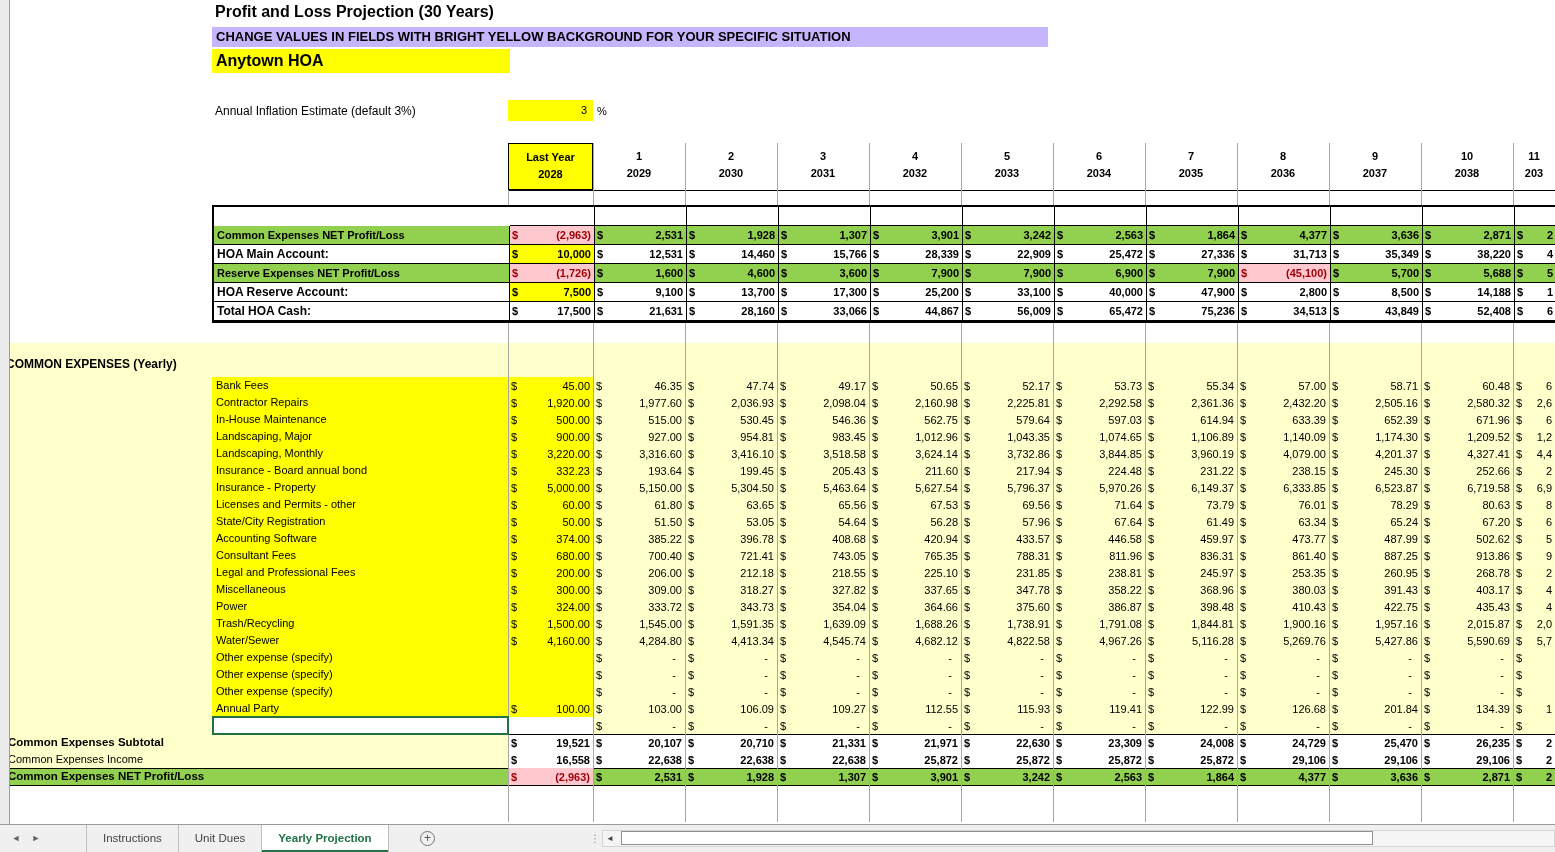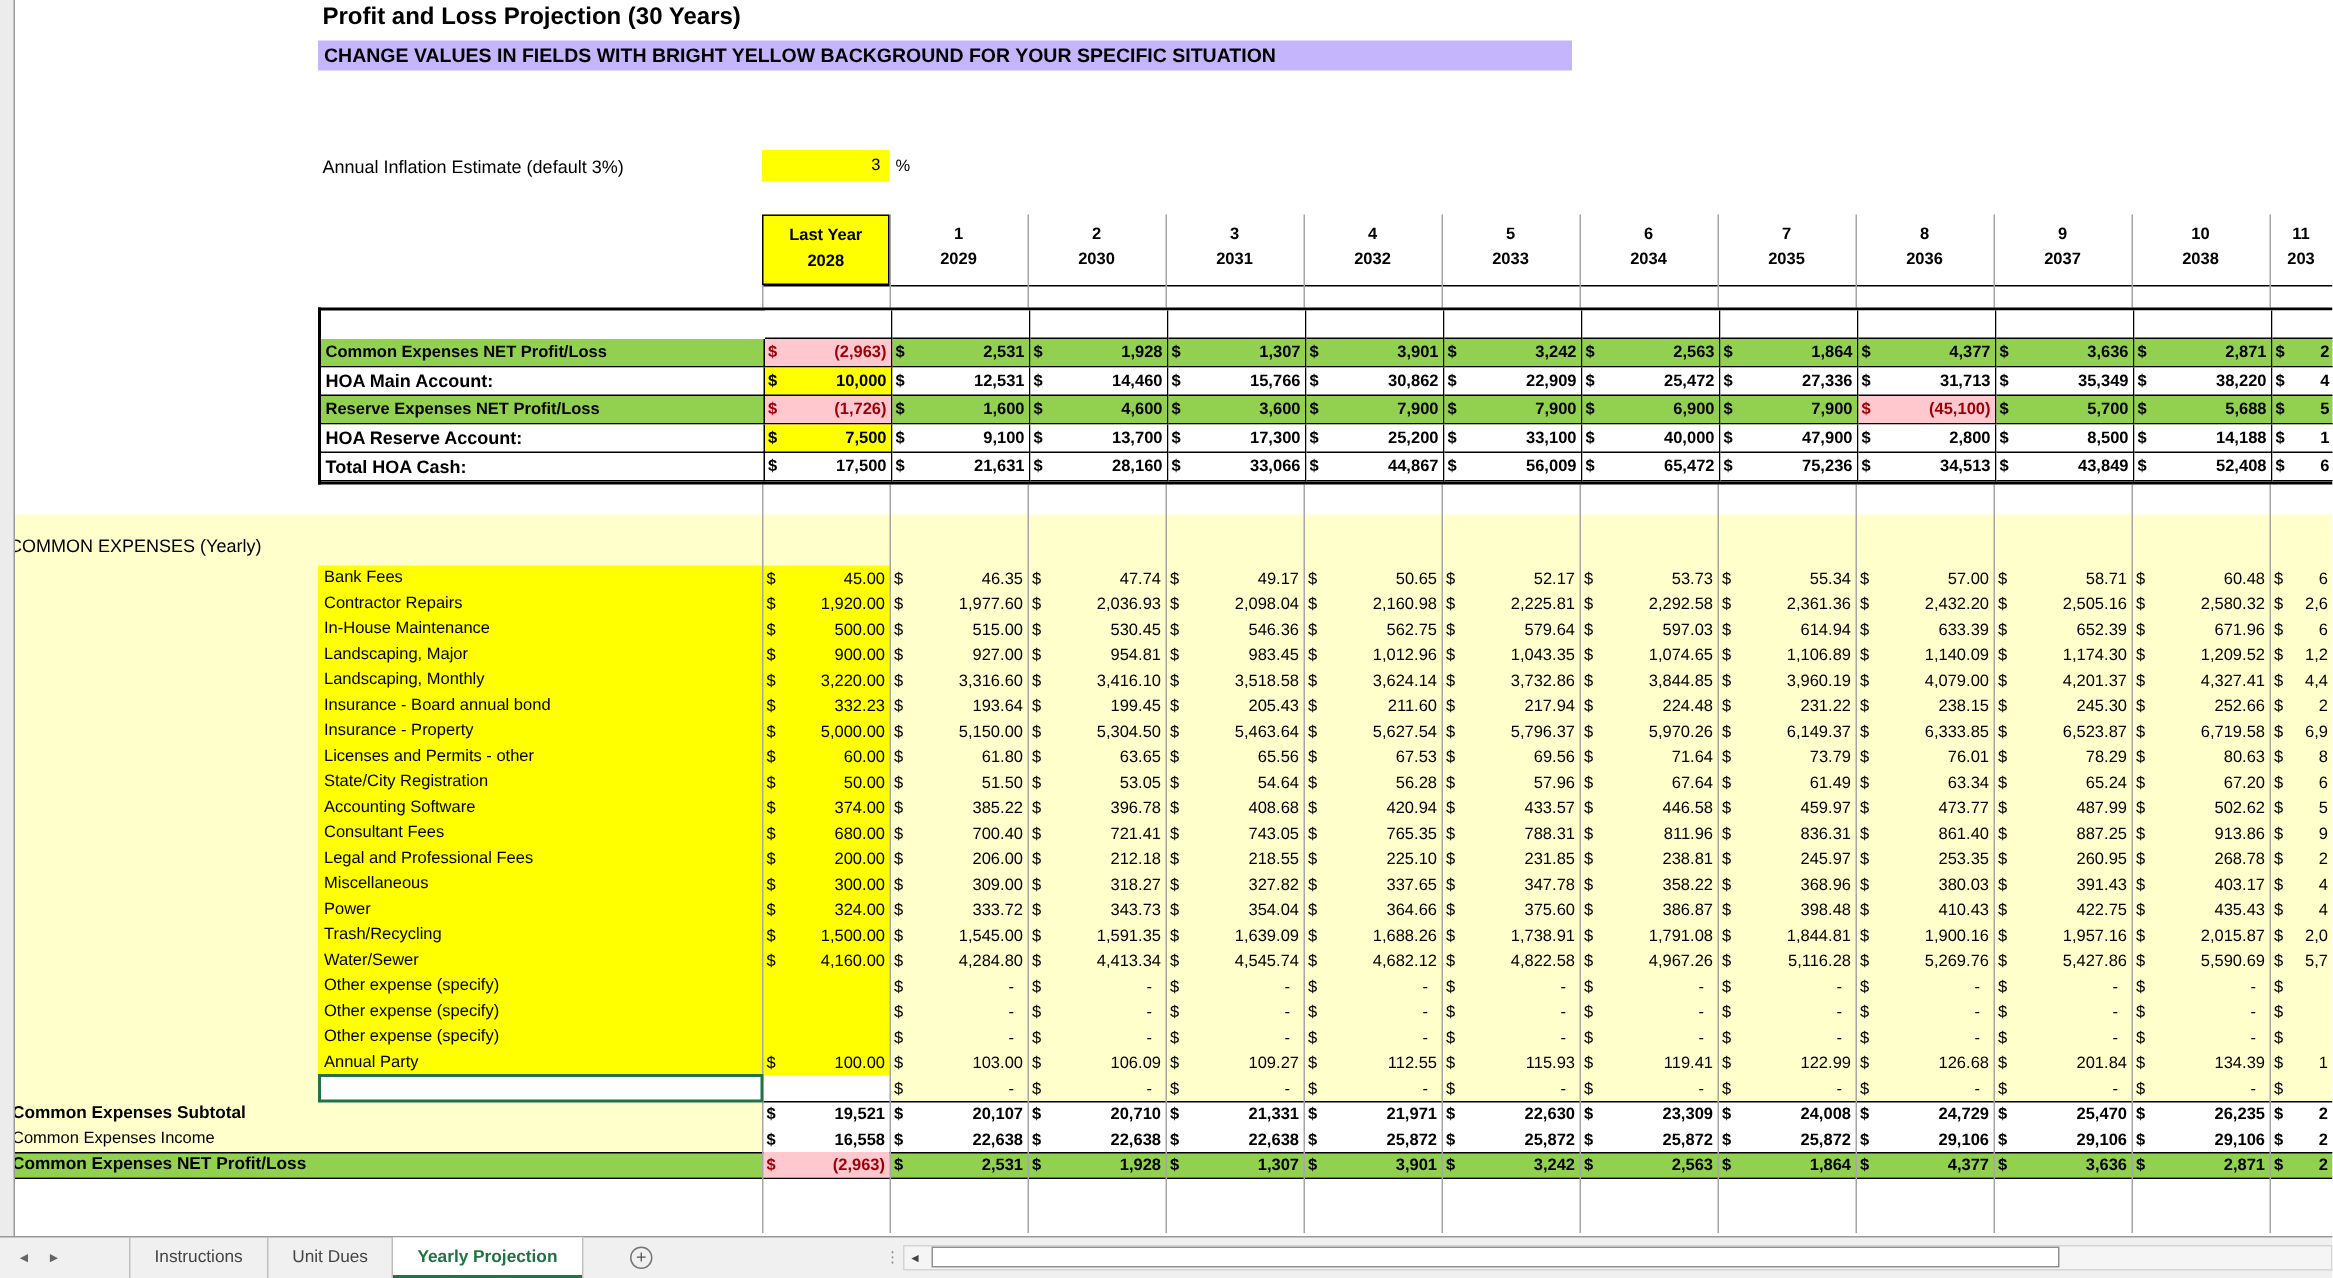--- a/index.html
+++ b/index.html
@@ -24,21 +24,21 @@
   .hline{position:absolute;height:1px;background:#000}
 
   .hdrcell{position:absolute;text-align:center;font-weight:700;font-size:11px;padding-top:5px;overflow:hidden}
   .hdrcell div{line-height:17px;white-space:nowrap}
 
   .cell{position:absolute;display:flex;justify-content:space-between;align-items:center;
     font-size:11px;padding:0 3px 0 2px;overflow:hidden;white-space:nowrap}
   .cell.b{font-weight:700}
   .cell.neg{background:#FFC7CE;color:#9C0006}
   .lblcell{position:absolute;font-size:11px;line-height:17px;white-space:nowrap;overflow:hidden;padding-left:2px}
-  .sectitle{position:absolute;font-size:12px;font-weight:400;line-height:17px;white-space:nowrap}
+  .sectitle{position:absolute;font-size:12px;font-weight:700;line-height:17px;white-space:nowrap}
 
   .acct{position:absolute;left:212px;top:205px;width:1343px;height:118px;border:2px solid #000;border-right:none}
   .acell{position:absolute;border-right:1px solid #000;border-bottom:1px solid #000;display:flex;
     align-items:center;font-size:11px;overflow:hidden;background:#fff;white-space:nowrap}
   .acell.mny{justify-content:space-between;padding:0 3px 0 2px}
   .acell.ctr{justify-content:center}
   .acell.b{font-weight:700}
   .acell.big{font-size:12px}
   .acell.neg{background:#FFC7CE !important;color:#9C0006}
 
@@ -58,20 +58,21 @@
   .hs-arrow{position:absolute;left:3px;top:0;line-height:15px;font-size:8px;color:#444}
   .hs-thumb{position:absolute;left:18px;top:0;width:752px;height:14px;background:#fff;border:1px solid #8f8f8f}
 </style>
 </head>
 <body>
 
 <div class="screen">
   <div class="sheet">
     <div class="title">Profit and Loss Projection (30 Years)</div>
     <div class="banner">CHANGE VALUES IN FIELDS WITH BRIGHT YELLOW BACKGROUND FOR YOUR SPECIFIC SITUATION</div>
+    <div class="company">Anytown HOA</div>
     <div class="infl-label">Annual Inflation Estimate (default 3%)</div>
     <div class="infl-cell">3</div>
     <div class="infl-unit">%</div>
   <div class="bgrect" style="left: 0px; top: 343px; width: 1555px; height: 391px; background: rgb(255, 255, 204);"></div>
       <div class="bgrect" style="left: 212px; top: 377px; width: 296px; height: 340px; background: rgb(255, 255, 0);"></div>
       <div class="bgrect" style="left: 508px; top: 377px; width: 85px; height: 340px; background: rgb(255, 255, 0);"></div>
       <div class="bgrect" style="left: 508px; top: 717px; width: 85px; height: 17px; background: rgb(255, 255, 255);"></div>
       <div class="bgrect" style="left: 0px; top: 734px; width: 508px; height: 34px; background: rgb(255, 255, 204);"></div>
       <div class="bgrect" style="left: 0px; top: 768px; width: 1555px; height: 17px; background: rgb(146, 208, 80);"></div>
       <div class="hline" style="left: 508px; top: 190px; width: 1047px;"></div>
@@ -224,21 +225,21 @@
         <div class="acell mny b" style="left: 473px; top: 38px; width: 92px; height: 19px;">
           <div class="ds">$</div>
           <div class="val">14,460</div>
         </div>
         <div class="acell mny b" style="left: 565px; top: 38px; width: 92px; height: 19px;">
           <div class="ds">$</div>
           <div class="val">15,766</div>
         </div>
         <div class="acell mny b" style="left: 657px; top: 38px; width: 92px; height: 19px;">
           <div class="ds">$</div>
-          <div class="val">30,862</div>
+          <div class="val">28,339</div>
         </div>
         <div class="acell mny b" style="left: 749px; top: 38px; width: 92px; height: 19px;">
           <div class="ds">$</div>
           <div class="val">22,909</div>
         </div>
         <div class="acell mny b" style="left: 841px; top: 38px; width: 92px; height: 19px;">
           <div class="ds">$</div>
           <div class="val">25,472</div>
         </div>
         <div class="acell mny b" style="left: 933px; top: 38px; width: 92px; height: 19px;">

